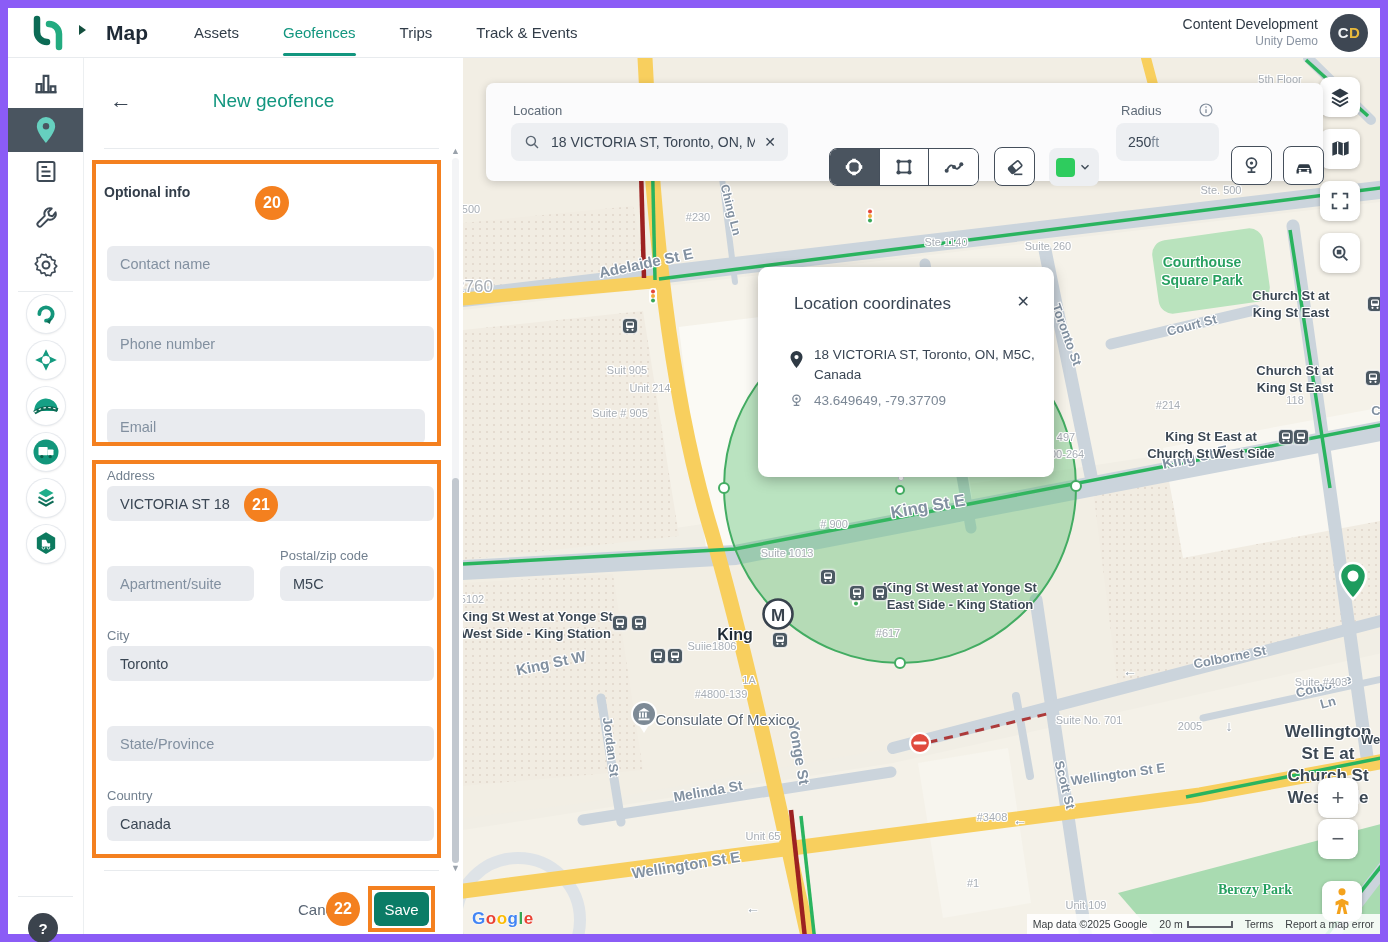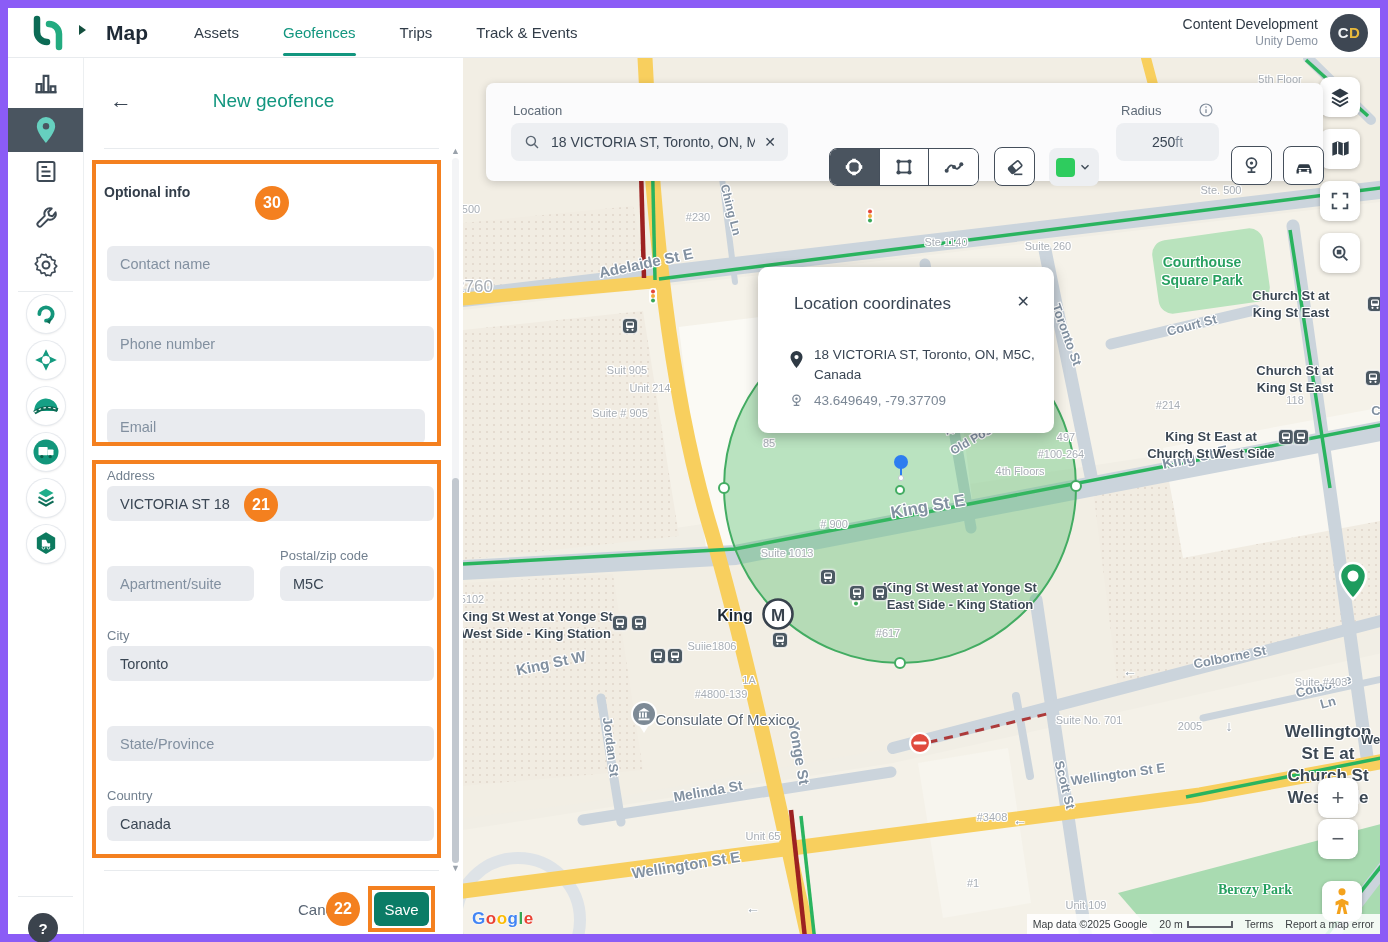--- a/index.html
+++ b/index.html
@@ -45,36 +45,36 @@
   .map { position:absolute; left:455px; top:50px; right:0; bottom:0; background:#eef0ef; overflow:hidden; z-index:10; }
   .map svg.base { position:absolute; left:0; top:0; }
   .map-labels { position:absolute; left:0; top:0; width:933px; height:887px; pointer-events:none; }
   .mlab { position:absolute; font-weight:700; white-space:pre-line; text-align:center; line-height:1.3;
           text-shadow:1px 0 0 #fff,-1px 0 0 #fff,0 1px 0 #fff,0 -1px 0 #fff,1px 1px 0 #fff,-1px -1px 0 #fff,1px -1px 0 #fff,-1px 1px 0 #fff; }
   .mlab.street { color:#8291a1; }
   .mlab.transit { color:#3c4854; }
   .mlab.number { color:#a8aeb5; font-weight:400; white-space:nowrap; }
   .mlab.park { color:#27a060; }
   .mlab.poi { color:#5a6673; font-weight:400; }
-  .mlab.station { color:#1f2a35; }
+  .mlab.station { color:#1f2a35;margin-top:19px; }
   .mlab.arrow { color:#97a1ab; font-weight:700; }
   .micon { position:absolute; transform:translate(-50%,-50%); pointer-events:none; }
   
   .tcard { position:absolute; left:23px; top:25px; width:837px; height:98px; background:#fbfbfc; border-radius:8px; box-shadow:0 2px 8px rgba(0,0,0,.18); z-index:15; }
   .tlabel { position:absolute; font-size:13px; color:#5f6b78; }
   .tinput { position:absolute; background:#edeff2; border-radius:8px; display:flex; align-items:center; font-size:14px; color:#3a4654; }
   .shape-group { position:absolute; left:343px; top:65px; width:150px; height:38px; border:1.5px solid #454f5b; border-radius:8px; display:flex; overflow:hidden; background:#fff; }
   .shape-cell { flex:1; display:flex; align-items:center; justify-content:center; border-right:1px solid #454f5b; cursor:pointer; background:#fff; }
   .shape-cell:last-child { border-right:none; }
   .shape-cell.sel { background:#4a545f; }
   .tbtn { position:absolute; width:41px; height:39px; border:1.5px solid #454f5b; border-radius:8px; background:#fff; display:flex; align-items:center; justify-content:center; cursor:pointer; }
   .color-dd { position:absolute; left:563px; top:65px; width:50px; height:38px; background:#edeff2; border-radius:8px; display:flex; align-items:center; justify-content:space-between; padding:0 7px; cursor:pointer; }
   .swatch { width:19px; height:19px; border-radius:4px; }
   
-  .popup { position:absolute; left:295px; top:209px; width:296px; height:166px; background:#fff; border-radius:10px; box-shadow:0 3px 14px rgba(0,0,0,.28); z-index:14; }
+  .popup { position:absolute; left:295px; top:209px; width:296px; height:210px; background:#fff; border-radius:10px; box-shadow:0 3px 14px rgba(0,0,0,.28); z-index:14; }
   .popup-title { position:absolute; left:36px; top:27px; font-size:17px; color:#3a4654; }
   .popup-close { position:absolute; right:24px; top:25px; font-size:16px; color:#3a4654; cursor:pointer; }
   .popup-row { position:absolute; left:30px; display:flex; gap:9px; font-size:13.5px; color:#3a4654; line-height:1.5; }
   .popup-row.coords { color:#7b8795; }
   
   .mc-btn { position:absolute; width:40px; height:40px; background:#fff; border-radius:9px; box-shadow:0 1px 4px rgba(0,0,0,.25); display:flex; align-items:center; justify-content:center; cursor:pointer; z-index:13; }
   .zoomchar { font-size:22px; color:#565c64; font-weight:400; }
   
   .google-logo { position:absolute; left:9px; bottom:5px; font-size:17px; font-weight:700; letter-spacing:.5px; z-index:13;
                  text-shadow:0 0 2px #fff,0 0 2px #fff; }
@@ -245,21 +245,21 @@
     <div class="flabel" style="left:23px;top:730px">Country</div>
     <div class="pfield" style="left:23px;top:748px;width:327px">
         <span>Canada</span>
       </div>
 
     <div class="pdivider" style="top:812px"></div>
     <div class="cancel-btn">Cancel</div>
     <button class="save-btn">Save</button>
 
     <div class="ann-box" style="left:8px;top:102px;width:349px;height:286px"></div>
-    <div class="ann-badge" style="left:171px;top:128px">30</div>
+    <div class="ann-badge" style="left:171px;top:128px">20</div>
     <div class="ann-box" style="left:8px;top:402px;width:349px;height:398px"></div>
     <div class="ann-badge" style="left:160px;top:430px">21</div>
     <div class="ann-box" style="left:284px;top:828px;width:67px;height:46px"></div>
     <div class="ann-badge" style="left:242px;top:834px">22</div>
 
     <div class="scroll-arrow" style="top:88px">▲</div>
     <div class="scrolltrack"></div>
     <div class="scrollthumb"></div>
     <div class="scroll-arrow" style="top:805px">▼</div>
   </div>
@@ -601,21 +601,21 @@
         <svg width="14" height="14" viewBox="0 0 24 24">
             <path d="M6 9l6 6 6-6" stroke="#3f4b57" stroke-width="2.4" fill="none"></path>
           </svg>
       </div>
       <div class="tlabel" style="left:635px;top:20px">Radius</div>
       <svg style="position:absolute;left:712px;top:19px" width="16" height="16" viewBox="0 0 24 24">
           <circle cx="12" cy="12" r="9" stroke="#7e8a99" stroke-width="1.7" fill="none"></circle>
           <path d="M12 11v5.5" stroke="#7e8a99" stroke-width="1.9"></path>
           <circle cx="12" cy="7.6" r="1.2" fill="#7e8a99"></circle>
         </svg>
-      <div class="tinput" style="left:630px;top:40px;width:103px;height:38px;padding:0 12px;justify-content:center">
+      <div class="tinput" style="left:630px;top:40px;width:103px;height:38px;padding:0 12px;justify-content:flex-start">
         <span>250</span>
         <span style="color:#7e8a99">ft</span>
       </div>
       <div class="tbtn" style="left:745px;top:63px">
         <svg width="23" height="23" viewBox="0 0 24 24">
             <circle cx="12" cy="9.5" r="5.2" fill="none" stroke="#3f4b57" stroke-width="1.8"></circle>
             <circle cx="12" cy="9.5" r="1.7" fill="#3f4b57"></circle>
             <path d="M12 14.7V18M8 18.8h8" stroke="#3f4b57" stroke-width="1.8"></path>
           </svg>
       </div>

